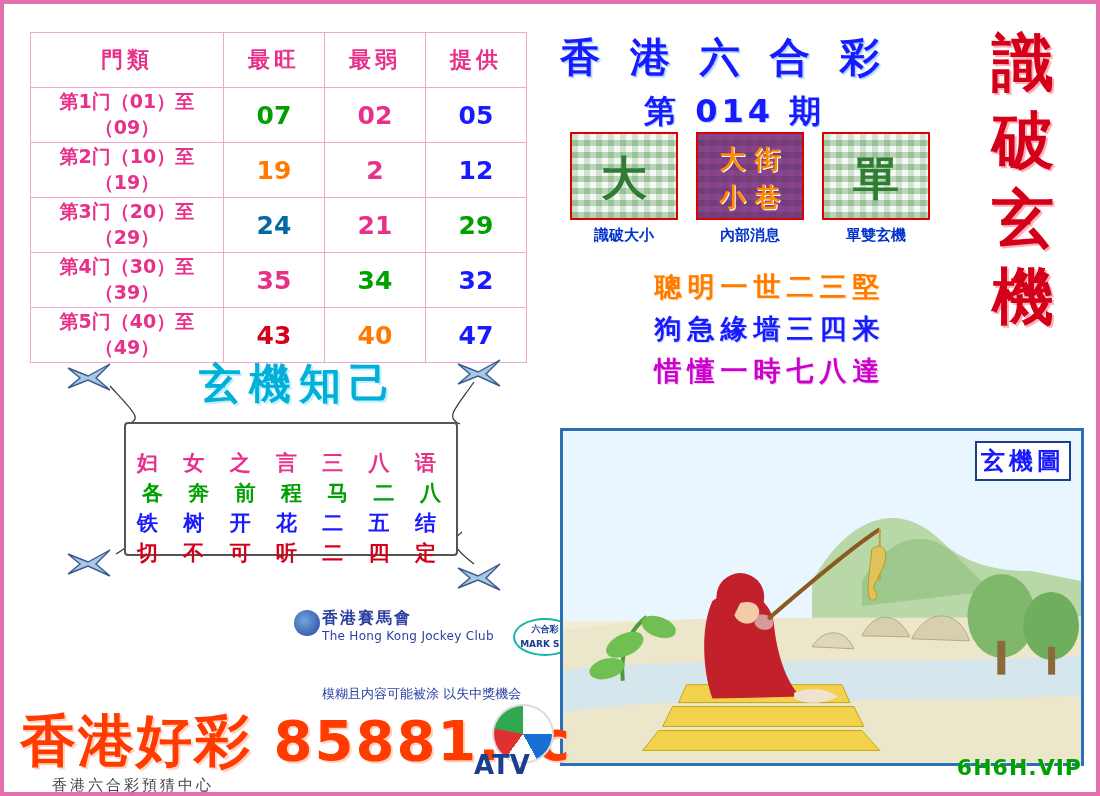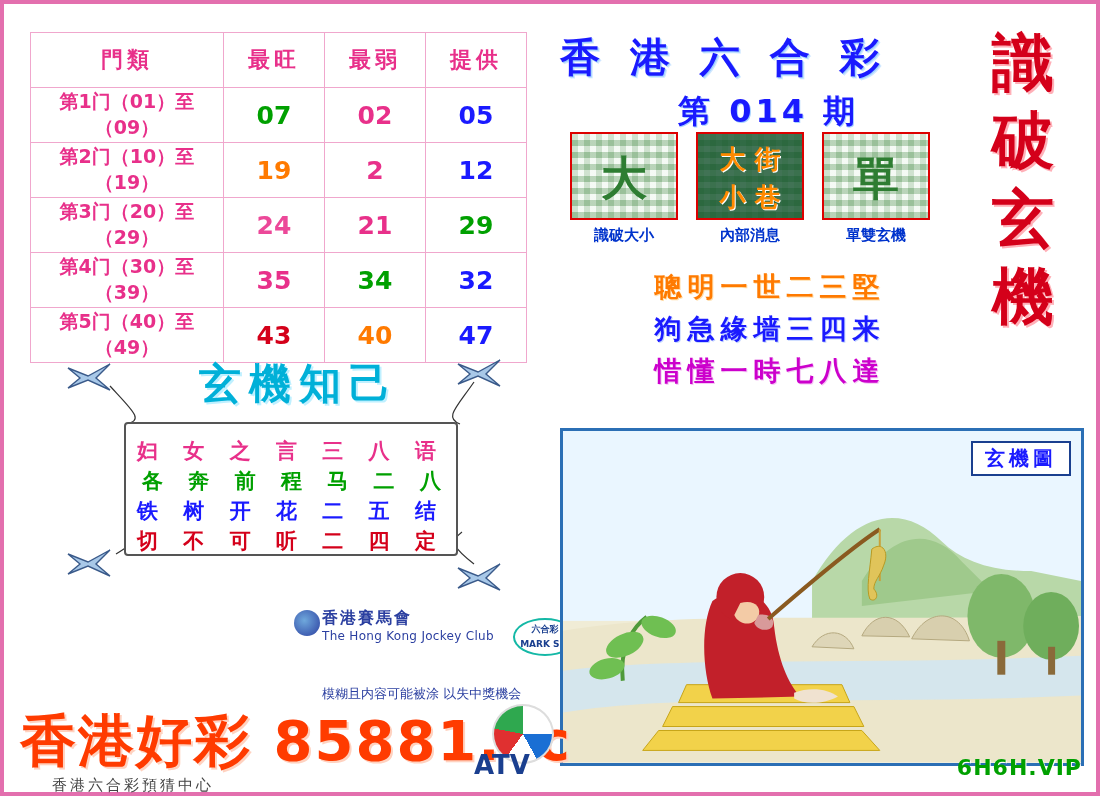--- a/index.html
+++ b/index.html
@@ -33,33 +33,32 @@
     position:absolute;left:556px;top:26px;width:400px;
     font-size:40px;font-weight:bold;letter-spacing:8px;
     color:#1a1aff;
     text-shadow:1px 1px 0 #9fd0ff, 2px 2px 0 #cfe7ff;
     white-space:nowrap;
   }
   .hdr-issue{
     position:absolute;left:640px;top:86px;
     font-size:32px;font-weight:bold;color:#1a1aff;letter-spacing:4px;
     text-shadow:1px 1px 0 #a8d4ff;
-    margin-left:34px;
   }
   .sidebig{
     position:absolute;right:18px;top:20px;width:110px;
     font-size:62px;font-weight:bold;color:#d4001a;
     line-height:78px;text-align:center;
     text-shadow:2px 2px 0 #ffb0b8;
   }
   
   .boxes{position:absolute;left:566px;top:128px;width:370px;height:120px;}
   .bx{position:absolute;top:0;width:108px;height:88px;border:2px solid #d00;background:#e9f3e9;box-sizing:border-box;overflow:hidden;}
   .bx1{left:0;}
-  .bx2{left:126px;background:#14532d;border-color:#d00;}
+  .bx2{left:126px;background:#701a75;border-color:#d00;}
   .bx3{left:252px;}
   .bxlabel{position:absolute;top:94px;width:112px;text-align:center;font-size:15px;font-weight:bold;color:#0033cc;}
   .bl1{left:-2px;}
   .bl2{left:124px;}
   .bl3{left:250px;}
   .mosaic{position:absolute;inset:0;
     background:
       repeating-linear-gradient(0deg,rgba(120,170,120,.45) 0 6px,rgba(255,255,255,.35) 6px 12px),
       repeating-linear-gradient(90deg,rgba(120,170,120,.45) 0 6px,rgba(255,255,255,.3) 6px 12px);
   }
@@ -98,22 +97,22 @@
   .oval span{display:block;text-align:center;font-size:9px;color:#1a3f8f;line-height:11px;margin-top:4px;font-weight:bold;}
   .warn{position:absolute;left:318px;top:680px;width:220px;font-size:13px;color:#2b3fa0;line-height:20px;}
   
   .pic{
     position:absolute;left:556px;top:424px;width:524px;height:338px;
     border:3px solid #2b6fb5;box-sizing:border-box;overflow:hidden;
     background:linear-gradient(#eaf6ff 0%,#f4fbff 45%,#f7f7e8 46%,#f3efdc 100%);
   }
   .pic-label{
     position:absolute;right:10px;top:10px;
-    border:2px solid #1a3f8f;background:#fff;padding:2px 12px;
-    font-size:20px;font-weight:bold;color:#1a1aff;letter-spacing:4px;
+    border:2px solid #1a3f8f;background:#fff;padding:2px 4px;
+    font-size:24px;font-weight:bold;color:#1a1aff;letter-spacing:4px;
   }
   
   .wm-main{
     position:absolute;left:16px;top:700px;
     font-size:56px;font-weight:bold;color:#ff3b00;
     text-shadow:2px 2px 0 #ffd2c0;letter-spacing:2px;white-space:nowrap;
   }
   .wm-sub{
     position:absolute;left:48px;top:772px;font-size:15px;color:#444;letter-spacing:3px;
   }
@@ -150,21 +149,21 @@
       <td class="num" style="color:#1a1aff">05</td>
     </tr>
     <tr>
       <td class="rowlab">第2门（10）至（19）</td>
       <td class="num" style="color:#ff7a00">19</td>
       <td class="num" style="color:#e8308a">2</td>
       <td class="num" style="color:#1a1aff">12</td>
     </tr>
     <tr>
       <td class="rowlab">第3门（20）至（29）</td>
-      <td class="num" style="color:#ec4899">24</td>
+      <td class="num" style="color:#0369a1">24</td>
       <td class="num" style="color:#e8308a">21</td>
       <td class="num" style="color:#00a000">29</td>
     </tr>
     <tr>
       <td class="rowlab">第4门（30）至（39）</td>
       <td class="num" style="color:#e8308a">35</td>
       <td class="num" style="color:#00a000">34</td>
       <td class="num" style="color:#1a1aff">32</td>
     </tr>
     <tr>
@@ -231,21 +230,21 @@
   </div>
 
   <svg style="position:absolute;left:60px;top:360px;width:450px;height:230px;">
     <path d="M46 22 C 70 48, 80 56, 62 60" stroke="#333" fill="none" stroke-width="1.2"></path>
     <path d="M410 18 C 392 44, 380 54, 396 60" stroke="#333" fill="none" stroke-width="1.2"></path>
     <path d="M52 190 C 72 178, 78 172, 62 160" stroke="#333" fill="none" stroke-width="1.2"></path>
     <path d="M410 200 C 392 186, 384 178, 398 168" stroke="#333" fill="none" stroke-width="1.2"></path>
   </svg>
 
   <div class="ribbon-box">
-    <div class="rl rl1" style="margin-top:12px">妇 女 之 言 三 八 语</div>
+    <div class="rl rl1" style="margin-top:24px">妇 女 之 言 三 八 语</div>
     <div class="rl rl2">各 奔 前 程 马 二 八</div>
     <div class="rl rl3">铁 树 开 花 二 五 结</div>
     <div class="rl rl4">切 不 可 听 二 四 定</div>
   </div>
 
   <div class="jc">
     <div class="jc-logo"></div>
     <div class="jc-cn">香港賽馬會</div>
     <div class="jc-en">The Hong Kong Jockey Club</div>
   </div>

